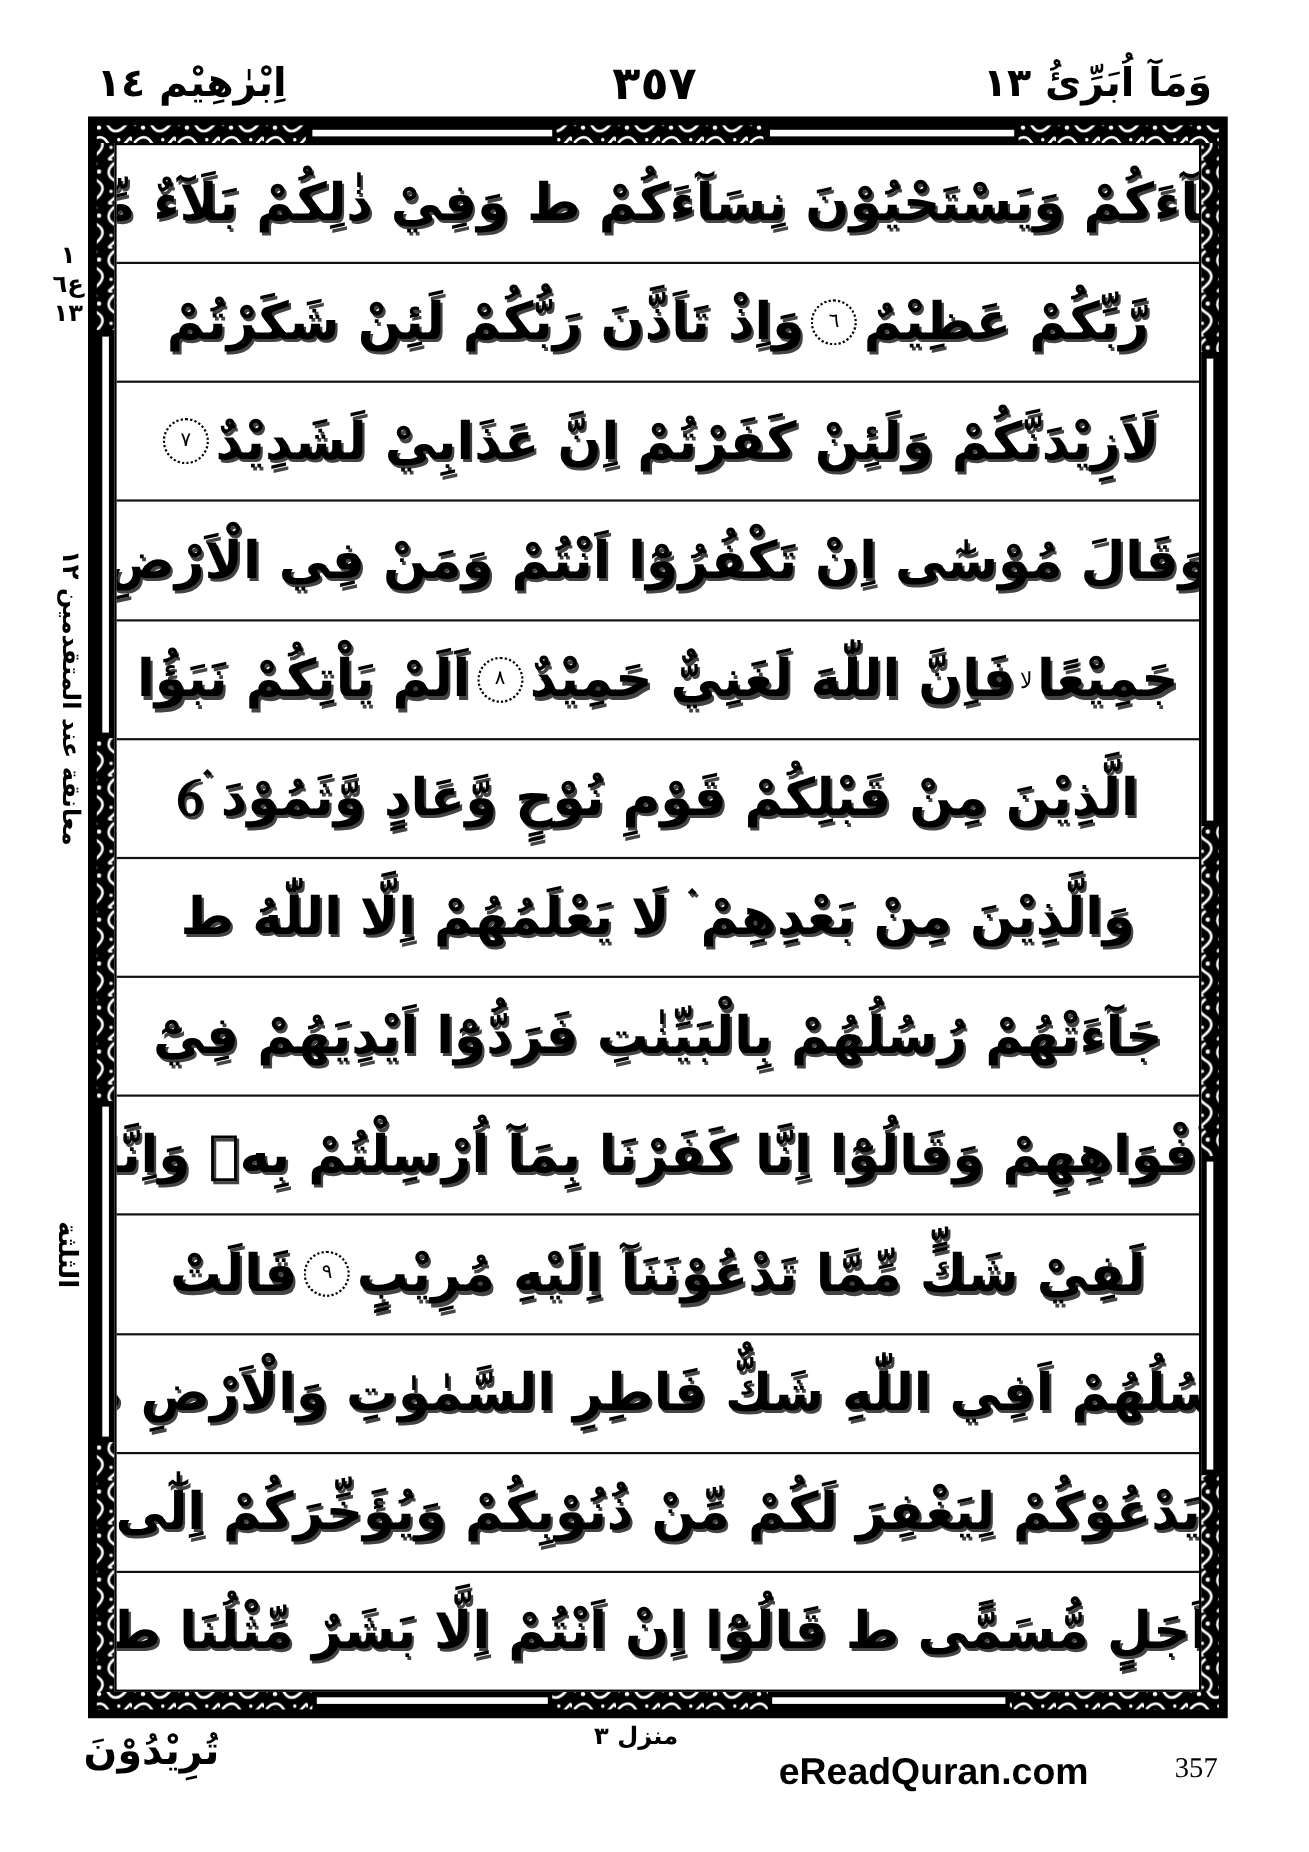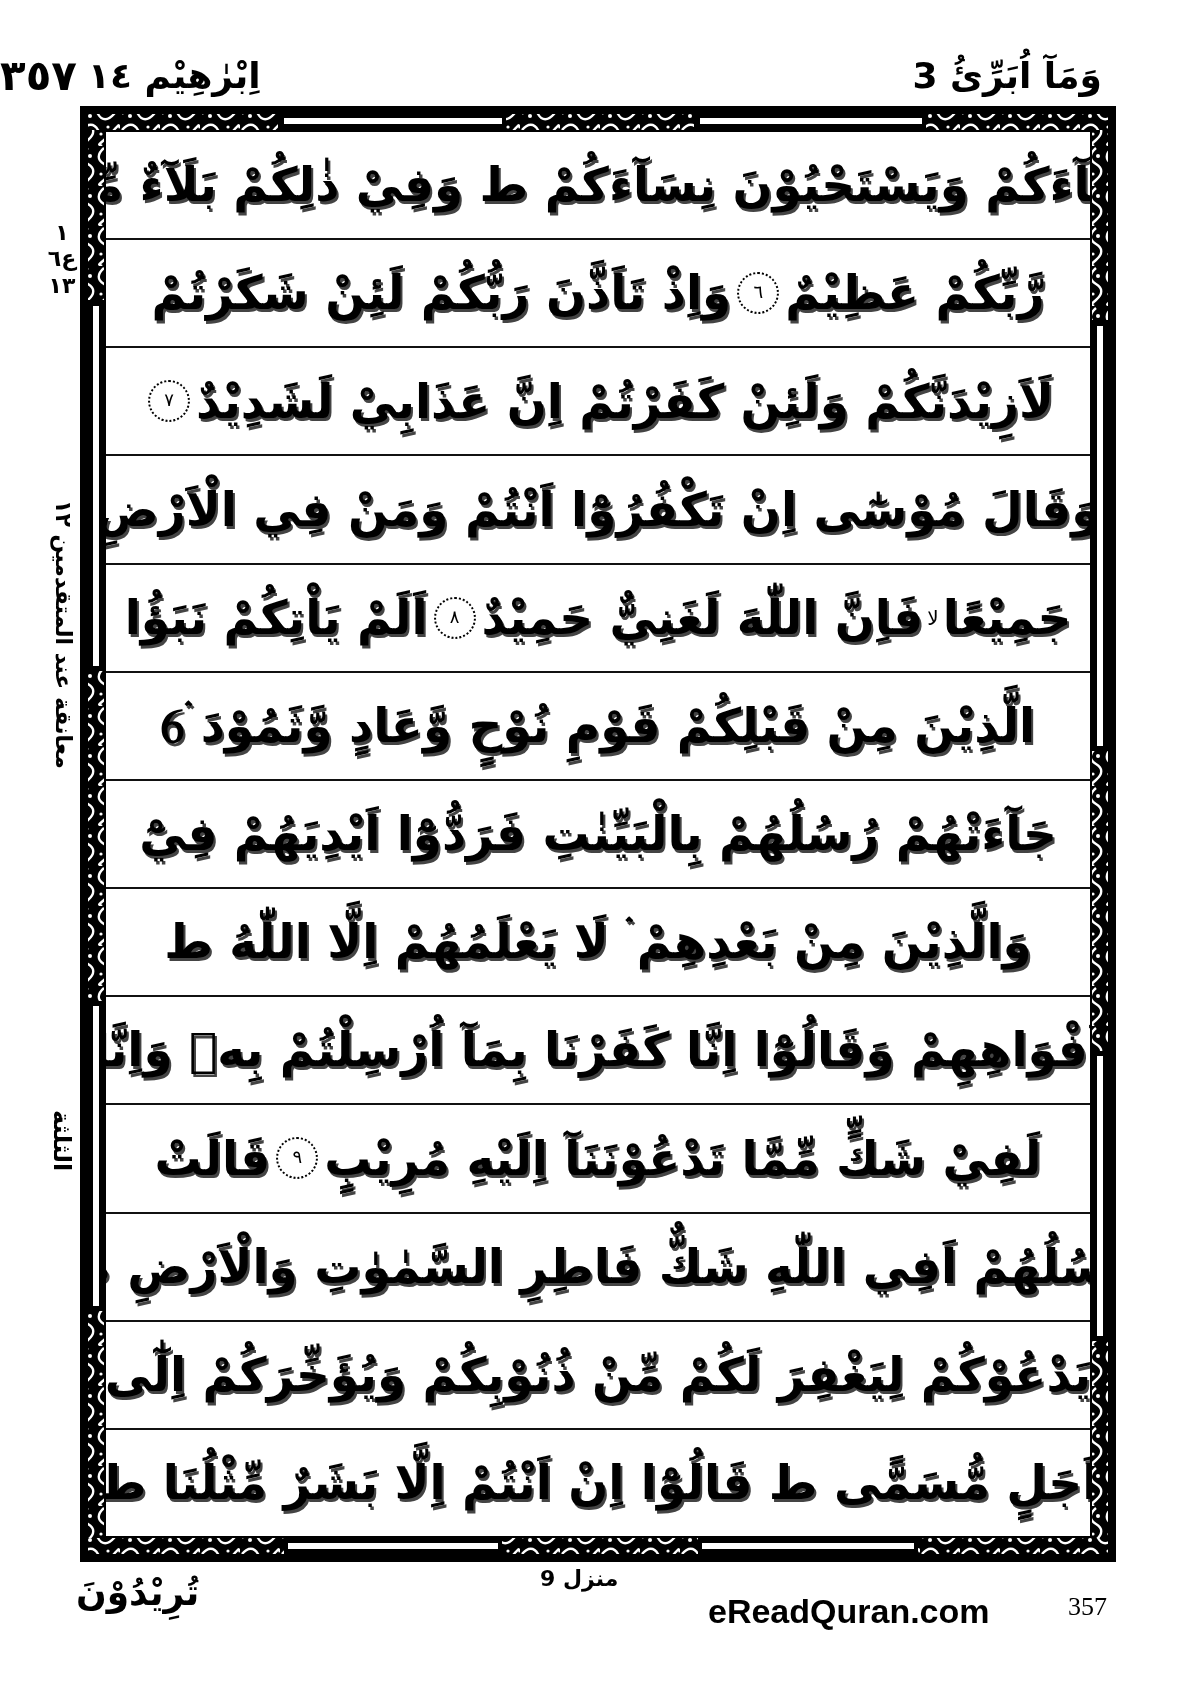--- a/index.html
+++ b/index.html
@@ -3,21 +3,21 @@
 <meta charset="utf-8">
 <style>
   html, body { margin: 0; padding: 0; background: #ffffff; }
   body { width: 1190px; height: 1684px; position: relative; overflow: hidden;
          font-family: "DejaVu Sans", sans-serif; color: #000; }
 
   
   .hdr { position: absolute; top: 48px; height: 56px; font-size: 36px; font-weight: bold;
          direction: rtl; line-height: 56px; white-space: nowrap; }
   .hdr-right { right: 88px; }
-  .hdr-center { left: 0; right: 0; direction: ltr; font-size: 42px; }
+  .hdr-center { left: 0; right: 0; text-align: center; direction: ltr; font-size: 42px; }
   .hdr-left { left: 88px; }
 
   
   .frame-outer { position: absolute; left: 80px; top: 106px; width: 1036px; height: 1456px;
                  background: #000; }
   .frame-inner { position: absolute; left: 104px; top: 130px; width: 988px; height: 1408px;
                  background: #fff; border: 2px solid #000; box-sizing: border-box; }
 
   
   .lines { position: absolute; left: 0; top: 0; right: 0; bottom: 0; display: flex; flex-direction: column; }
@@ -44,21 +44,21 @@
   
   .ftr { position: absolute; white-space: nowrap; }
   .ftr-catch { left: 76px; top: 1572px; font-size: 36px; font-weight: bold; direction: rtl; }
   .ftr-manzil { left: 540px; top: 1566px; font-size: 22px; font-weight: bold; direction: rtl; }
   .ftr-site { left: 708px; top: 1592px; font-family: "Liberation Sans", sans-serif; font-size: 34px; font-weight: bold; text-align: right; }
   .ftr-num { left: 1068px; top: 1592px; font-family: "Liberation Serif", serif; font-size: 26px; }
 </style>
 </head>
 <body>
 
-<div class="hdr hdr-right">وَمَآ اُبَرِّئُ 3</div>
+<div class="hdr hdr-right">وَمَآ اُبَرِّئُ ١٣</div>
 <div class="hdr hdr-center">٣٥٧</div>
 <div class="hdr hdr-left">اِبْرٰهِيْم ١٤</div>
 
 <div class="frame-outer">
   <svg width="1036" height="1456" style="position:absolute;left:0;top:0">
     <defs>
       <pattern id="vine-h" x="0" y="0" width="40" height="16" patternUnits="userSpaceOnUse">
         <rect width="40" height="16" fill="#000"></rect>
         <path d="M2 8 C8 1, 14 1, 18 8 S28 15, 34 8 S38 3, 40 6" stroke="#fff" stroke-width="2.4" fill="none"></path>
         <circle cx="10" cy="10" r="2" fill="#fff"></circle>
@@ -122,24 +122,24 @@
       <span class="line-text">جَمِيْعًا</span>
       <span class="pause">لا</span>
       <span class="line-text">فَاِنَّ اللّٰهَ لَغَنِيٌّ حَمِيْدٌ</span>
       <span class="ayah-marker">٨</span>
       <span class="line-text">اَلَمْ يَاْتِكُمْ نَبَؤُا</span>
     </div>
     <div class="line">
       <span class="line-text">الَّذِيْنَ مِنْ قَبْلِكُمْ قَوْمِ نُوْحٍ وَّعَادٍ وَّثَمُوْدَ 6ۛ</span>
     </div>
     <div class="line">
-      <span class="line-text">جَآءَتْهُمْ رُسُلُهُمْ بِالْبَيِّنٰتِ فَرَدُّوْٓا اَيْدِيَهُمْ فِيْٓ</span>
+      <span class="line-text">وَالَّذِيْنَ مِنْ بَعْدِهِمْ ۛ لَا يَعْلَمُهُمْ اِلَّا اللّٰهُ ط</span>
     </div>
     <div class="line">
-      <span class="line-text">وَالَّذِيْنَ مِنْ بَعْدِهِمْ ۛ لَا يَعْلَمُهُمْ اِلَّا اللّٰهُ ط</span>
+      <span class="line-text">جَآءَتْهُمْ رُسُلُهُمْ بِالْبَيِّنٰتِ فَرَدُّوْٓا اَيْدِيَهُمْ فِيْٓ</span>
     </div>
     <div class="line">
       <span class="line-text">اَفْوَاهِهِمْ وَقَالُوْٓا اِنَّا كَفَرْنَا بِمَآ اُرْسِلْتُمْ بِهٖ وَاِنَّا</span>
     </div>
     <div class="line">
       <span class="line-text">لَفِيْ شَكٍّ مِّمَّا تَدْعُوْنَنَآ اِلَيْهِ مُرِيْبٍ</span>
       <span class="ayah-marker">٩</span>
       <span class="line-text">قَالَتْ</span>
     </div>
     <div class="line">
@@ -160,15 +160,15 @@
   <div>١٣</div>
 </div>
 <div class="margin m-waqf">
   <span>معانقة عند المتقدمين ١٢</span>
 </div>
 <div class="margin m-thalatha">
   <span>الثلثة</span>
 </div>
 
 <div class="ftr ftr-catch">تُرِيْدُوْنَ</div>
-<div class="ftr ftr-manzil">منزل 9</div>
+<div class="ftr ftr-manzil">منزل ٣</div>
 <div class="ftr ftr-site">eReadQuran.com</div>
 <div class="ftr ftr-num">357</div>
 
 </body></html>

